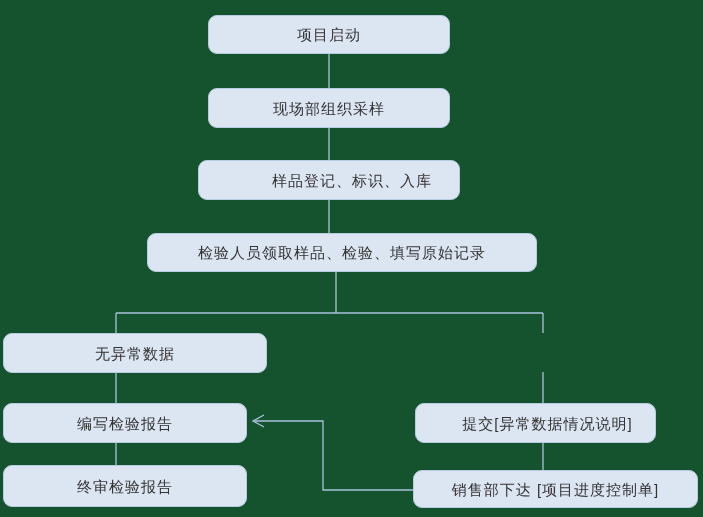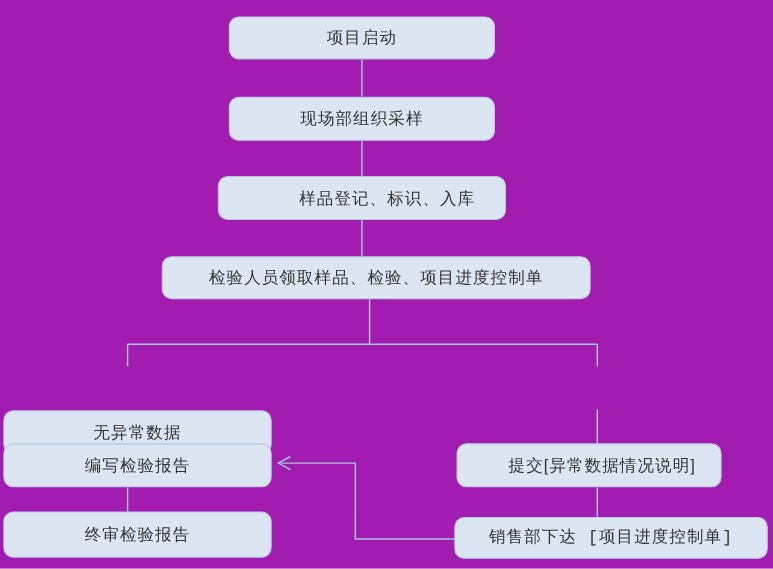--- a/index.html
+++ b/index.html
@@ -5,21 +5,21 @@
   html, body {
     margin: 0;
     padding: 0;
     background: #ffffff;
     font-family: "Liberation Sans", "DejaVu Sans", sans-serif;
   }
   .canvas {
     position: relative;
     width: 703px;
     height: 517px;
-    background: #a21caf;
+    background: #14532d;
     overflow: hidden;
   }
   .edge-layer {
     position: absolute;
     left: 0;
     top: 0;
     width: 703px;
     height: 517px;
     pointer-events: none;
   }
@@ -37,26 +37,26 @@
     justify-content: center;
     text-align: center;
     white-space: nowrap;
     letter-spacing: 1px;
   }
   
   .n-start        { left: 208px; top: 15px;  width: 242px; height: 39px; }
   .n-sampling     { left: 208px; top: 88px;  width: 242px; height: 40px; }
   .n-registration { left: 198px; top: 160px; width: 262px; height: 40px; padding-left: 46px; }
   .n-inspection   { left: 147px; top: 233px; width: 390px; height: 39px; }
-  .n-no-abnormal  { left: 3px;   top: 333px; width: 244px; height: 40px; margin-top: 40px; }
+  .n-no-abnormal  { left: 3px;   top: 333px; width: 264px; height: 40px; }
   .n-write-report { left: 3px;   top: 403px; width: 244px; height: 40px; }
   .n-final-review { left: 3px;   top: 465px; width: 244px; height: 42px; }
   .n-abnormal     { left: 415px; top: 333px; width: 241px; height: 39px; }
   .n-submit-note  { left: 415px; top: 403px; width: 241px; height: 40px; padding-left: 24px; }
-  .n-sales-issue  { left: 413px; top: 470px; width: 285px; height: 38px; font-family: Liberation Mono, monospace; }
+  .n-sales-issue  { left: 413px; top: 470px; width: 285px; height: 38px; }
 </style>
 </head>
 <body>
 
 <div class="canvas">
 
   <svg class="edge-layer" width="703" height="517" viewBox="0 0 703 517" fill="none" stroke="#a9c2dc" stroke-width="1.3">
     <line x1="329" y1="54" x2="329" y2="88"></line>
     <line x1="329" y1="128" x2="329" y2="160"></line>
     <line x1="329" y1="200" x2="329" y2="233"></line>
@@ -71,21 +71,21 @@
     <path d="M413 490 L323 490 L323 421 L255 421"></path>
     <path d="M264 415 L253 421 L264 427"></path>
   </svg>
 
   <div class="node n-start">项目启动</div>
 
   <div class="node n-sampling">现场部组织采样</div>
 
   <div class="node n-registration">样品登记、标识、入库</div>
 
-  <div class="node n-inspection">检验人员领取样品、检验、项目进度控制单</div>
+  <div class="node n-inspection">检验人员领取样品、检验、填写原始记录</div>
 
   <div class="node n-no-abnormal">无异常数据</div>
 
   <div class="node n-write-report">编写检验报告</div>
 
   <div class="node n-final-review">终审检验报告</div>
 
 
   <div class="node n-submit-note">提交[异常数据情况说明]</div>
 

